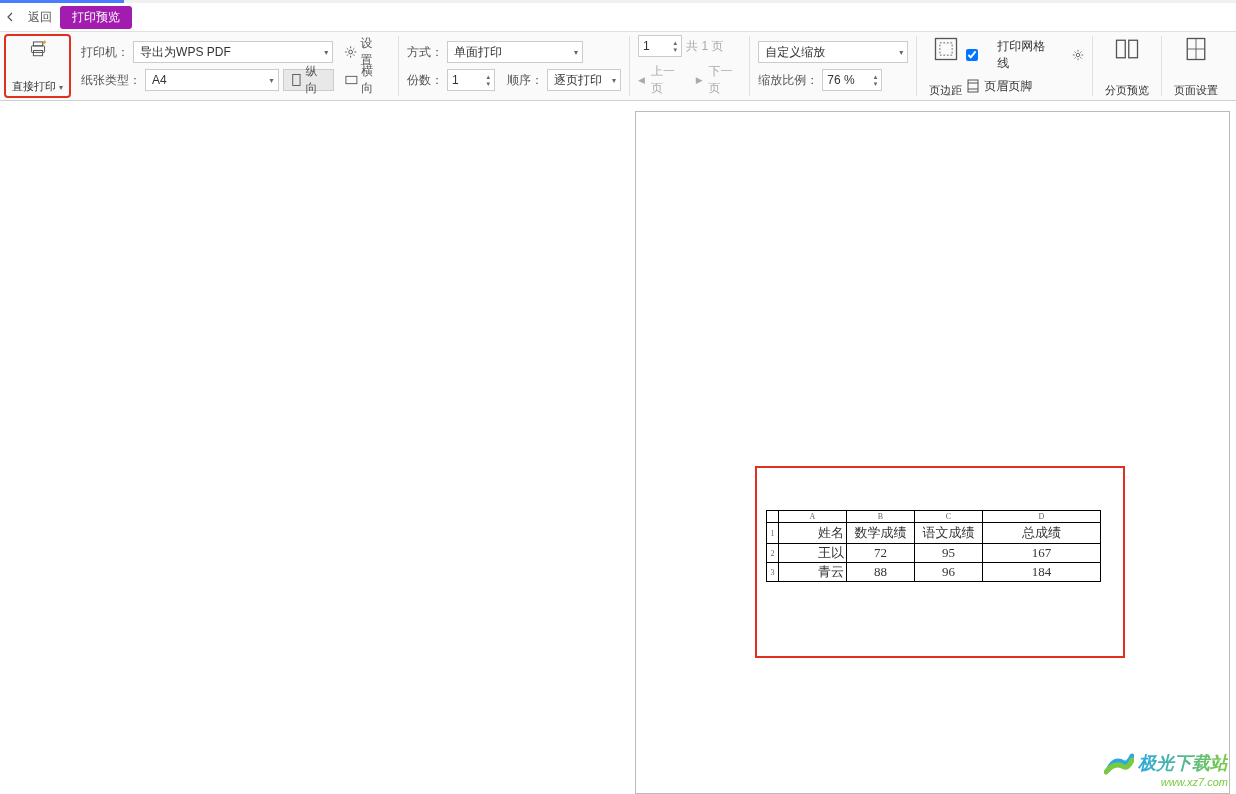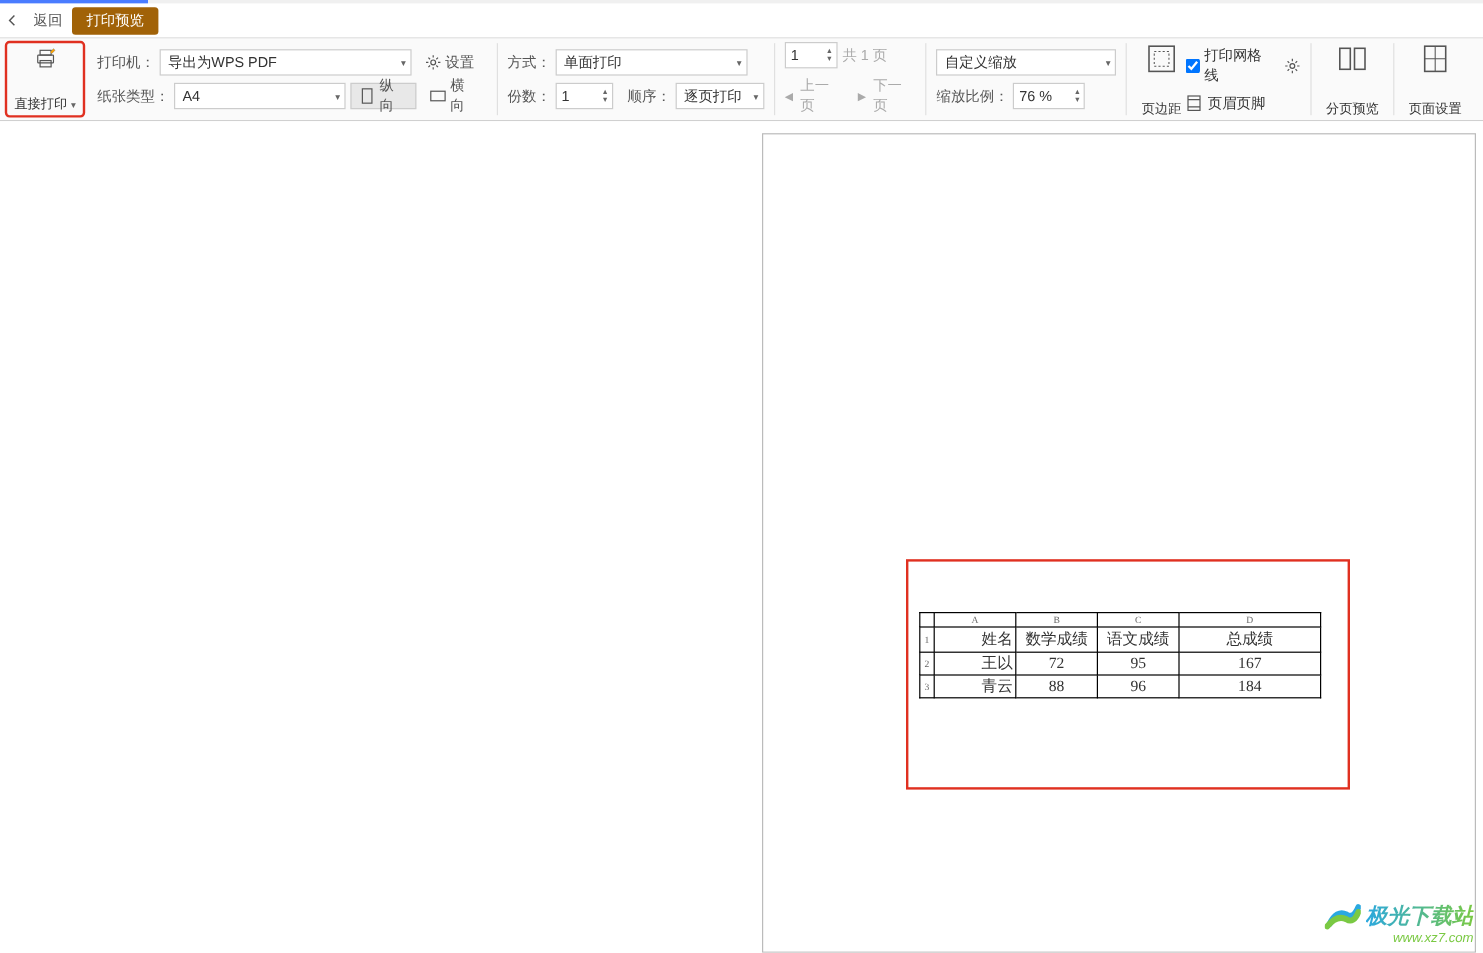--- a/index.html
+++ b/index.html
@@ -5,21 +5,21 @@
 * { box-sizing: border-box; margin: 0; padding: 0; }
 body { font-family: "Microsoft YaHei", Arial, sans-serif; font-size: 12px; color: #333; background: #fff; width: 1236px; height: 794px; overflow: hidden; position: relative; }
 
 
 .top-strip { height: 3px; background: linear-gradient(to right, #4a7cff 0%, #4a7cff 10%, #f0f0f0 10%, #f0f0f0 100%); }
 
 
 .tab-row { height: 28px; display: flex; align-items: center; padding-left: 6px; gap: 8px; background: #fff; }
 .back-btn { display: flex; align-items: center; gap: 12px; color: #555; cursor: pointer; font-size: 12px; }
 .back-btn svg { width: 10px; height: 10px; }
-.tab-pill { background: #a16207; color: #fff; padding: 3px 12px; border-radius: 3px; font-size: 12px; }
+.tab-pill { background: #a21caf; color: #fff; padding: 3px 12px; border-radius: 3px; font-size: 12px; }
 
 
 .toolbar { height: 70px; border-top: 1px solid #e0e0e0; border-bottom: 1px solid #d0d0d0; display: flex; align-items: stretch; padding: 4px 6px; gap: 0; background: #fafafa; }
 .tb-group { display: flex; align-items: center; padding: 0 8px; border-right: 1px solid #e0e0e0; }
 .tb-group:last-child { border-right: none; }
 .tb-vert { display: flex; flex-direction: column; align-items: center; gap: 20px; padding: 0 4px; }
 .tb-vert.highlight { border: 2px solid #e03020; border-radius: 4px; padding: 2px 6px; margin: -2px 2px -2px -2px; }
 .tb-rows { display: flex; flex-direction: column; gap: 6px; justify-content: center; }
 .tb-row-inner { display: flex; align-items: center; gap: 4px; }
 .lbl { color: #555; font-size: 12px; white-space: nowrap; }
@@ -27,21 +27,21 @@
 .combo .val { flex: 1; white-space: nowrap; overflow: hidden; }
 .combo .arr { margin-left: 4px; font-size: 8px; color: #666; }
 .btn-flat { display: flex; align-items: center; gap: 3px; padding: 2px 6px; height: 22px; border: 1px solid transparent; cursor: pointer; font-size: 12px; color: #555; }
 .btn-flat.active { background: #e8e8e8; border-color: #ccc; }
 .btn-flat svg { width: 14px; height: 14px; }
 .icon-big { width: 28px; height: 28px; }
 .small-lbl { font-size: 11px; color: #333; white-space: nowrap; }
 .num-input { border: 1px solid #ccc; background: #fff; height: 22px; width: 48px; padding: 0 4px; font-size: 12px; display: flex; align-items: center; justify-content: space-between; }
 .num-input .spin { font-size: 7px; line-height: 7px; color: #666; display: flex; flex-direction: column; }
 .gray-txt { color: #aaa; }
-.chk { display: flex; align-items: center; gap: 3px; }
+.chk { display: flex; align-items: center; gap: 19px; }
 .chk input { width: 12px; height: 12px; }
 
 
 .preview-area { position: absolute; top: 101px; left: 0; right: 0; bottom: 0; background: #fff; }
 .page { position: absolute; left: 635px; top: 10px; width: 595px; height: 683px; border: 1px solid #bbb; background: #fff; }
 .page-num { text-align: center; font-size: 11px; color: #333; margin-top: 50px; font-family: SimSun, serif; }
 .red-frame { position: absolute; left: 755px; top: 365px; width: 370px; height: 192px; border: 2px solid #e03020; }
 
 
 .data-tbl { position: absolute; left: 130px; top: 398px; border-collapse: collapse; font-family: SimSun, serif; font-size: 13px; }
@@ -125,21 +125,21 @@
           <span>横向</span>
         </div>
       </div>
     </div>
   </div>
 
   <div class="tb-group">
     <div class="tb-rows">
       <div class="tb-row-inner">
         <span class="lbl">方式：</span>
-        <div class="combo" style="width:160px">
+        <div class="combo" style="width:136px">
           <span class="val">单面打印</span>
           <span class="arr">▾</span>
         </div>
       </div>
       <div class="tb-row-inner">
         <span class="lbl">份数：</span>
         <div class="num-input">
           <span>1</span>
           <span class="spin">
               <span>▴</span>

